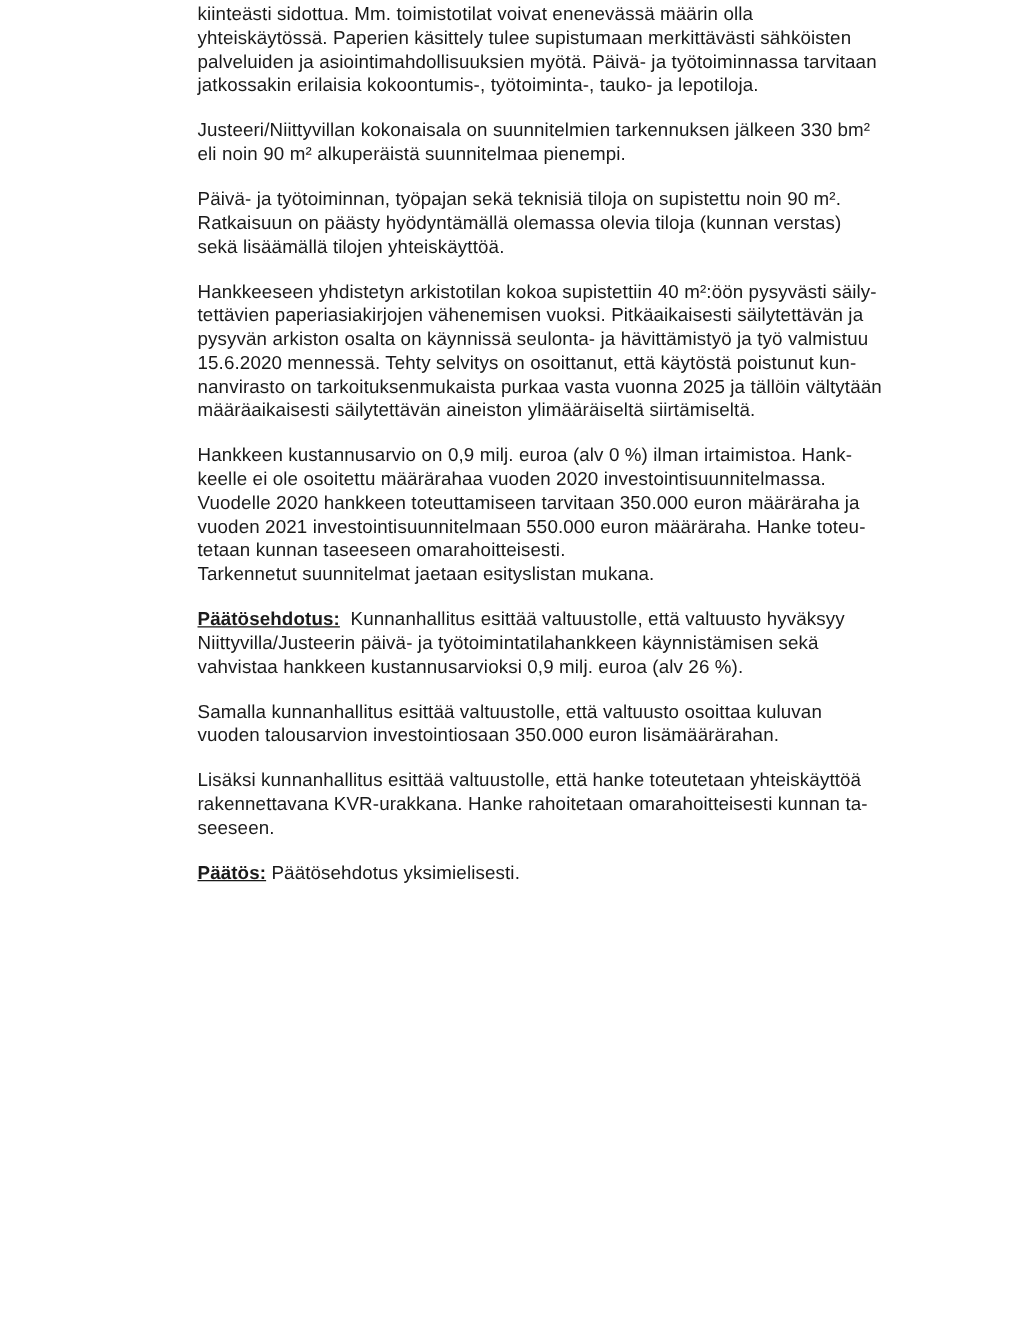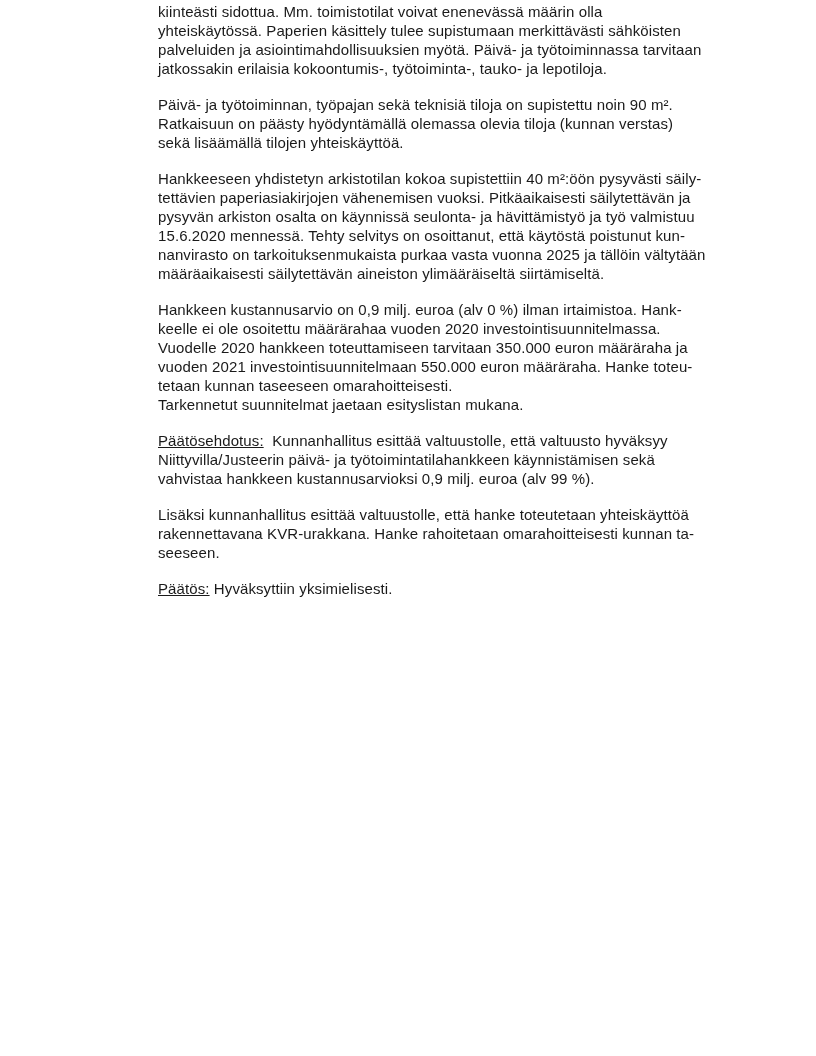--- a/index.html
+++ b/index.html
@@ -23,34 +23,36 @@
     padding: 2px 60px 0 158px;
   }
   .para {
     margin: 0 0 17px 0;
     font-size: 15px;
     line-height: 19px;
     white-space: pre;        
     letter-spacing: 0.1px;
   }
   .para .label {
-    font-weight: normal;
+    font-weight: bold;
     text-decoration: underline;
   }
 </style>
 </head>
 <body>
 
 <div class="page">
 
   <p class="para">kiinteästi sidottua. Mm. toimistotilat voivat enenevässä määrin olla
 yhteiskäytössä. Paperien käsittely tulee supistumaan merkittävästi sähköisten
 palveluiden ja asiointimahdollisuuksien myötä. Päivä- ja työtoiminnassa tarvitaan
 jatkossakin erilaisia kokoontumis-, työtoiminta-, tauko- ja lepotiloja.</p>
 
+  <p class="para">Justeeri/Niittyvillan kokonaisala on suunnitelmien tarkennuksen jälkeen 330 bm²
+eli noin 90 m² alkuperäistä suunnitelmaa pienempi.</p>
 
   <p class="para">Päivä- ja työtoiminnan, työpajan sekä teknisiä tiloja on supistettu noin 90 m².
 Ratkaisuun on päästy hyödyntämällä olemassa olevia tiloja (kunnan verstas)
 sekä lisäämällä tilojen yhteiskäyttöä.</p>
 
   <p class="para">Hankkeeseen yhdistetyn arkistotilan kokoa supistettiin 40 m²:öön pysyvästi säily-
 tettävien paperiasiakirjojen vähenemisen vuoksi. Pitkäaikaisesti säilytettävän ja
 pysyvän arkiston osalta on käynnissä seulonta- ja hävittämistyö ja työ valmistuu
 15.6.2020 mennessä. Tehty selvitys on osoittanut, että käytöstä poistunut kun-
 nanvirasto on tarkoituksenmukaista purkaa vasta vuonna 2025 ja tällöin vältytään
@@ -59,22 +61,24 @@
 
   <p class="para">Hankkeen kustannusarvio on 0,9 milj. euroa (alv 0 %) ilman irtaimistoa. Hank-
 keelle ei ole osoitettu määrärahaa vuoden 2020 investointisuunnitelmassa.
 Vuodelle 2020 hankkeen toteuttamiseen tarvitaan 350.000 euron määräraha ja
 vuoden 2021 investointisuunnitelmaan 550.000 euron määräraha. Hanke toteu-
 tetaan kunnan taseeseen omarahoitteisesti.
 Tarkennetut suunnitelmat jaetaan esityslistan mukana.</p>
 
   <p class="para"><span class="label">Päätösehdotus:</span><span>  Kunnanhallitus esittää valtuustolle, että valtuusto hyväksyy
 Niittyvilla/Justeerin päivä- ja työtoimintatilahankkeen käynnistämisen sekä
-vahvistaa hankkeen kustannusarvioksi 0,9 milj. euroa (alv 99 %).</span></p>
+vahvistaa hankkeen kustannusarvioksi 0,9 milj. euroa (alv 26 %).</span></p>
 
+  <p class="para">Samalla kunnanhallitus esittää valtuustolle, että valtuusto osoittaa kuluvan
+vuoden talousarvion investointiosaan 350.000 euron lisämäärärahan.</p>
 
   <p class="para">Lisäksi kunnanhallitus esittää valtuustolle, että hanke toteutetaan yhteiskäyttöä
 rakennettavana KVR-urakkana. Hanke rahoitetaan omarahoitteisesti kunnan ta-
 seeseen.</p>
 
-  <p class="para"><span class="label">Päätös:</span><span> Hyväksyttiin yksimielisesti.</span></p>
+  <p class="para"><span class="label">Päätös:</span><span> Päätösehdotus yksimielisesti.</span></p>
 
 </div>
 
 </body></html>

